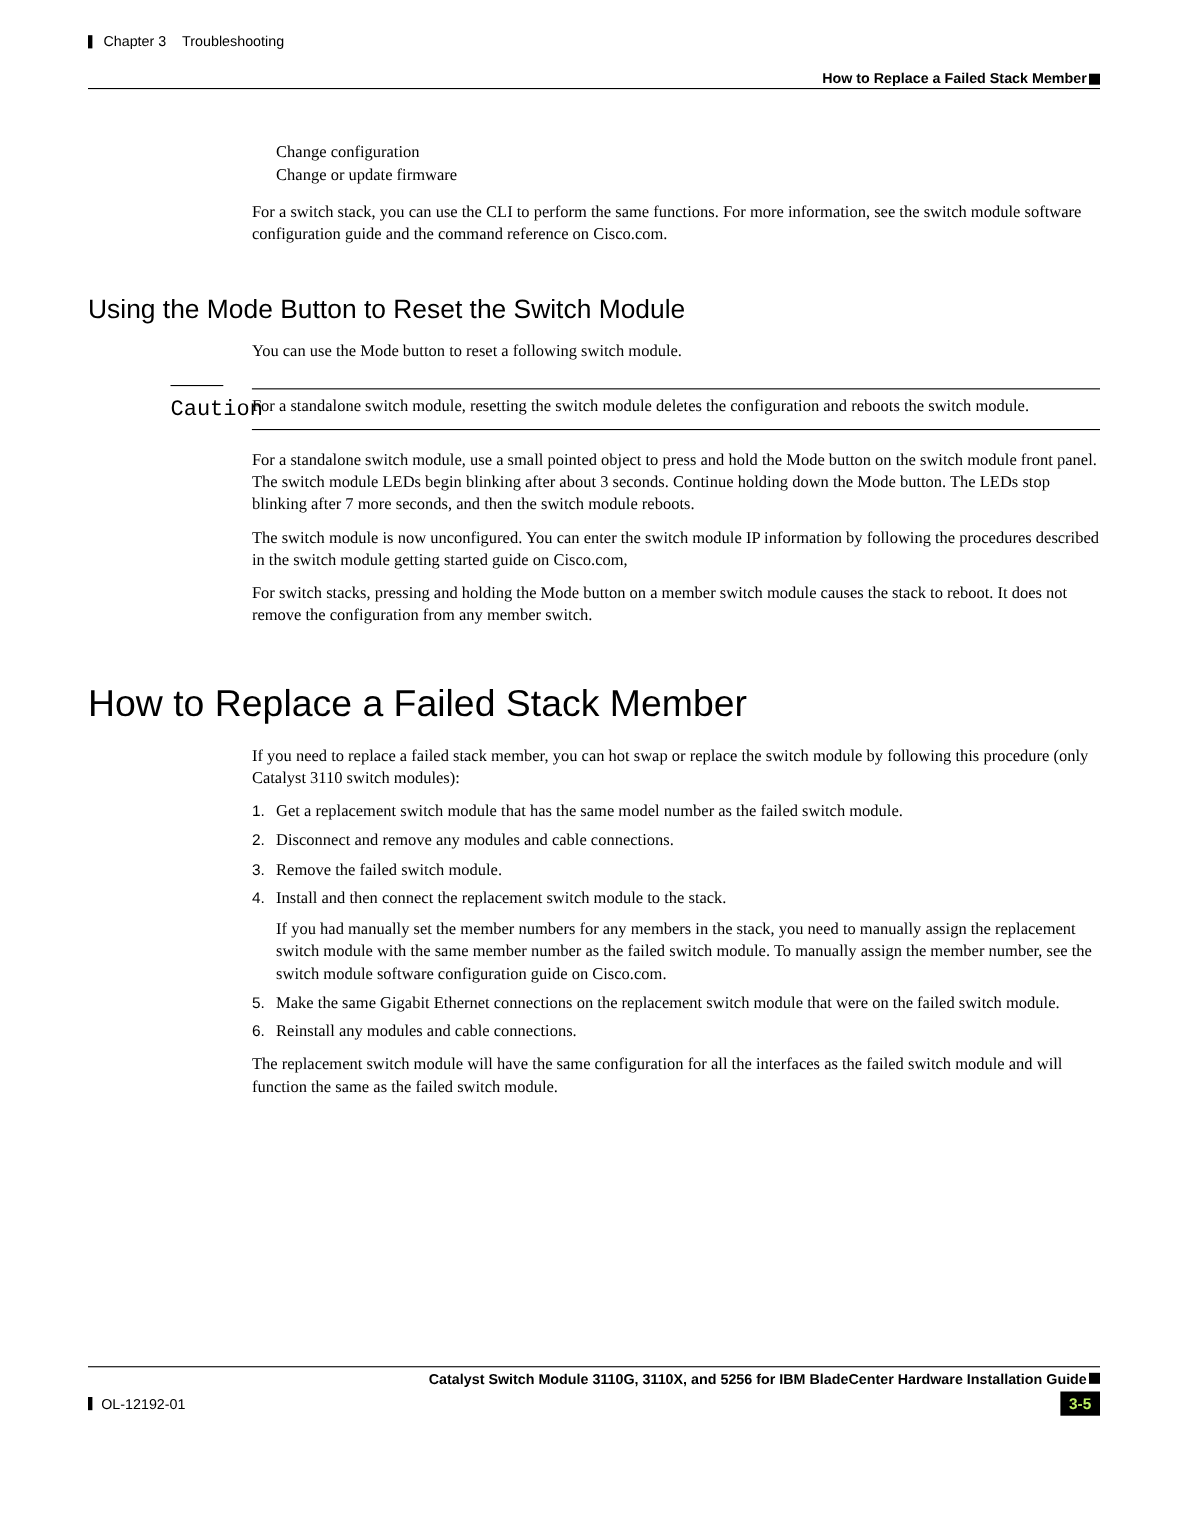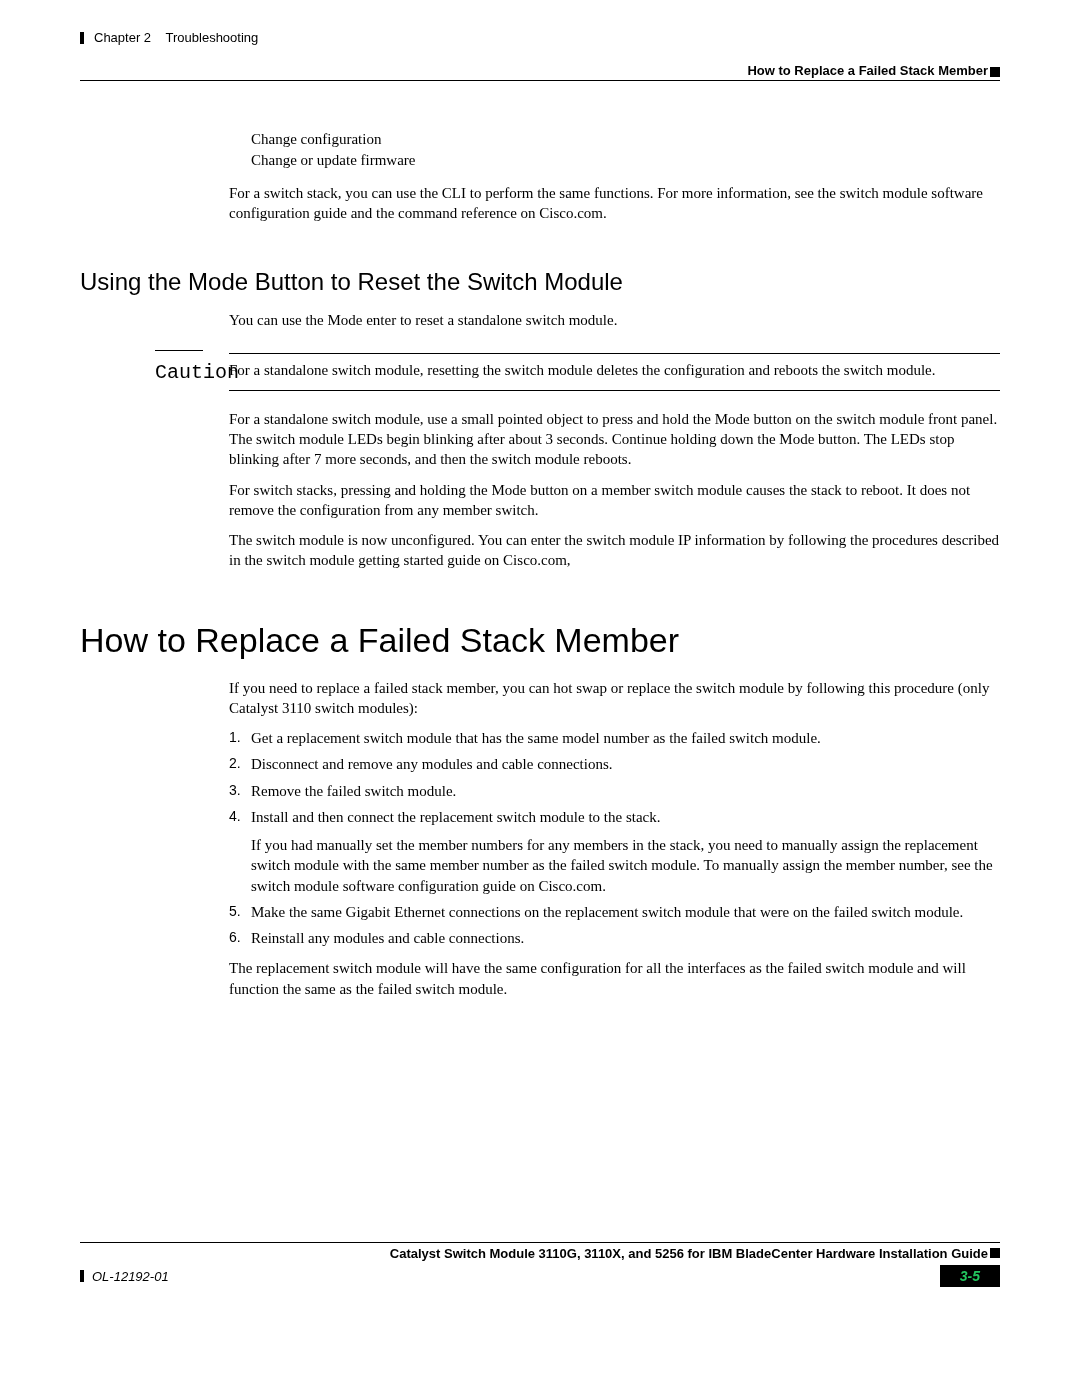--- a/index.html
+++ b/index.html
@@ -165,85 +165,84 @@
     background: #000;
     position: absolute;
     right: 0;
     top: 2px;
   }
   .footer-bottom {
     display: flex;
     justify-content: space-between;
     align-items: center;
     margin-top: 4px;
-    font-style: italic;
   }
   .footer-left-wrap {
     display: flex;
     align-items: center;
   }
   .footer-left-bar {
     width: 4px;
     height: 12px;
     background: #000;
     margin-right: 8px;
   }
   .footer-left-text {
     font-family: Arial, Helvetica, sans-serif;
     font-size: 13px;
   }
   .page-badge {
     background: #000;
-    color: #22c55e;
+    color: #bef264;
     font-family: Arial, Helvetica, sans-serif;
     font-size: 14px;
     font-weight: bold;
-    padding: 3px 20px;
+    padding: 3px 8px;
   }
 </style>
 </head>
 <body>
 
 <div class="page">
 
   <div class="header-row">
     <div class="header-left-bar"></div>
     <div class="header-left-text">
-      <span>Chapter 2</span>&nbsp;&nbsp;&nbsp;&nbsp;<span>Troubleshooting</span>
+      <span>Chapter 3</span>&nbsp;&nbsp;&nbsp;&nbsp;<span>Troubleshooting</span>
     </div>
   </div>
   <div class="header-right">How to Replace a Failed Stack Member</div>
   <hr class="header-rule">
 
   <div class="content-col">
     <div class="bullet-item">Change configuration</div>
     <div class="bullet-item">Change or update firmware</div>
     <div class="p mt14">For a switch stack, you can use the CLI to perform the same functions. For more information, see the switch module software configuration guide and the command reference on Cisco.com.</div>
   </div>
 
   <h2 class="h2">Using the Mode Button to Reset the Switch Module</h2>
 
   <div class="content-col">
-    <div class="p">You can use the Mode enter to reset a standalone switch module.</div>
+    <div class="p">You can use the Mode button to reset a following switch module.</div>
   </div>
 
   <div class="caution-block">
     <hr class="caution-rule-short">
     <hr class="caution-rule-long">
     <div class="caution-row">
       <div class="caution-label">Caution</div>
       <div class="caution-text">For a standalone switch module, resetting the switch module deletes the configuration and reboots the switch module.</div>
     </div>
     <hr class="caution-bottom-rule">
   </div>
 
   <div class="content-col mt18">
     <div class="p">For a standalone switch module, use a small pointed object to press and hold the Mode button on the switch module front panel. The switch module LEDs begin blinking after about 3 seconds. Continue holding down the Mode button. The LEDs stop blinking after 7 more seconds, and then the switch module reboots.</div>
+    <div class="p">The switch module is now unconfigured. You can enter the switch module IP information by following the procedures described in the switch module getting started guide on Cisco.com,</div>
     <div class="p">For switch stacks, pressing and holding the Mode button on a member switch module causes the stack to reboot. It does not remove the configuration from any member switch.</div>
-    <div class="p">The switch module is now unconfigured. You can enter the switch module IP information by following the procedures described in the switch module getting started guide on Cisco.com,</div>
   </div>
 
   <h1 class="h1">How to Replace a Failed Stack Member</h1>
 
   <div class="content-col">
     <div class="p">If you need to replace a failed stack member, you can hot swap or replace the switch module by following this procedure (only Catalyst 3110 switch modules):</div>
 
     <ol class="ordered">
       <li>
           <span class="num">1.</span>

